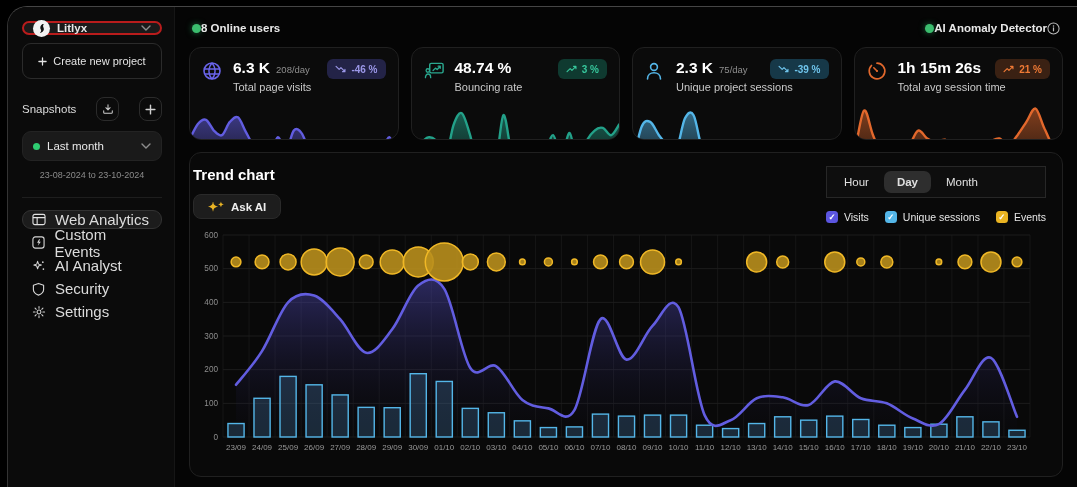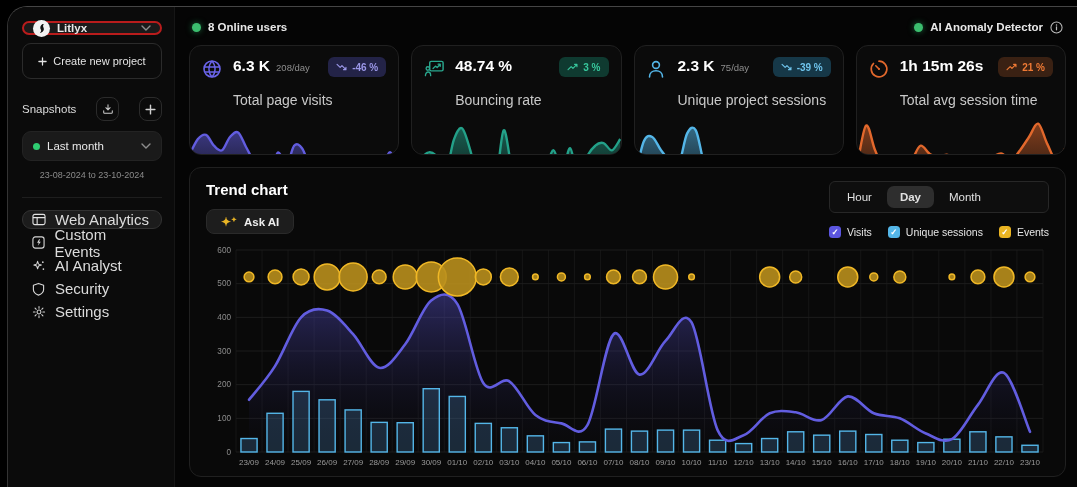--- a/index.html
+++ b/index.html
@@ -34,55 +34,55 @@
   .divider { height:1px; background:#1e1e1e; margin:17px 0 12px 0; }
   .nav-item { height:19px; display:flex; align-items:center; gap:9px; padding:0 8px;
     border-radius:9px; border:1px solid transparent; font-size:15px; color:#dcdcdc;
     cursor:pointer; margin-bottom:4px; }
   .nav-item.active { background:#1c1c1c; border-color:#323232; }
   .nav-ic { width:15px; display:flex; justify-content:center; }
 
   
   .main { flex:1; display:flex; flex-direction:column; padding:8px 14px 10px 14px; background:#050505; }
   .topbar { height:26px; display:flex; align-items:center; justify-content:space-between; padding:0 3px; }
-  .tb-left, .tb-right { display:flex; align-items:center; gap:7px; font-size:11.5px; font-weight:bold; }
+  .tb-left, .tb-right { display:flex; align-items:center; font-size:11.5px; font-weight:bold; }
   .glow-dot { width:9px; height:9px; border-radius:50%; background:#3bbd6e; box-shadow:0 0 6px #2ecc7180; }
 
   
-  .cards { display:grid; grid-template-columns:repeat(4,1fr); gap:12px; height:110px; margin-top:6px; }
+  .cards { display:grid; grid-template-columns:repeat(4,1fr); gap:12px; height:93px; margin-top:6px; }
   .card { border:1px solid #202020; border-radius:12px; background:#0b0b0b; overflow:hidden;
     display:flex; flex-direction:column; }
   .card-head { display:flex; gap:9px; padding:11px 12px 0 12px; }
   .card-ic { width:22px; padding-top:2px; flex:none; }
   .card-mid { flex:1; min-width:0; }
   .card-vrow { display:flex; align-items:baseline; gap:6px; }
   .card-value { font-size:15.5px; font-weight:bold; color:#fff; white-space:nowrap; }
   .card-rate { font-size:9.5px; color:#8f8f8f; white-space:nowrap; }
-  .card-label { font-size:14px; color:#c9c9c9; margin-top:17px; white-space:nowrap; }
+  .card-label { font-size:11px; color:#c9c9c9; margin-top:4px; white-space:nowrap; }
   .badge { display:flex; align-items:center; gap:5px; height:20px; padding:8px 8px;
     border-radius:6px; font-size:10px; font-weight:bold; flex:none; }
   .c-purple .badge { background:#232347; color:#9b97e8; }
   .c-teal   .badge { background:#0f3a30; color:#37c79c; }
   .c-blue   .badge { background:#163848; color:#6fc4ec; }
   .c-orange .badge { background:#3a2113; color:#ef7a35; }
   .spark { flex:1; margin-top:4px; }
   .spark svg { display:block; width:100%; height:100%; }
 
   
   .trend-card { margin-top:12px; flex:1; border:1px solid #202020; border-radius:12px;
-    background:#090909; padding:13px 16px 8px 16px; display:flex; flex-direction:column; }
+    background:#090909; padding:13px 16px 8px 3px; display:flex; flex-direction:column; }
   .trend-head { display:flex; justify-content:space-between; align-items:flex-start; }
   .trend-title { font-size:15px; font-weight:bold; color:#fff; }
   .trend-sub { font-size:11px; color:#979797; margin-top:4px; }
   .askai-btn { margin-top:11px; height:25px; padding:0 14px; background:#1d1d1d;
     border:1px solid #2a2a2a; border-radius:8px; display:inline-flex; align-items:center; gap:7px;
     font-size:11.5px; font-weight:bold; color:#eee; cursor:pointer; }
   .sparkle { color:#e9b425; font-size:12px; line-height:1; }
   .seg { display:flex; align-items:center; gap:2px; background:#0e0e0e; border:1px solid #272727;
-    border-radius:6px; padding:4px; }
+    border-radius:0; padding:4px; }
   .seg-btn { padding:5px 13px; font-size:11.5px; color:#e0e0e0; border-radius:7px; cursor:pointer; }
   .seg-btn.active { background:#2e2e2e; font-weight:bold; }
   .legend { display:flex; justify-content:flex-end; gap:16px; margin-top:13px; }
   .leg-item { display:flex; align-items:center; gap:6px; font-size:10.5px; color:#e6e6e6; cursor:pointer; }
   .cbox { width:12px; height:12px; border-radius:3.5px; display:flex; align-items:center;
     justify-content:center; color:#fff; font-size:8.5px; font-weight:bold; }
   .chart-wrap { flex:1; margin-top:2px; }
   .chart-wrap svg { display:block; }
 </style>
 </head>

